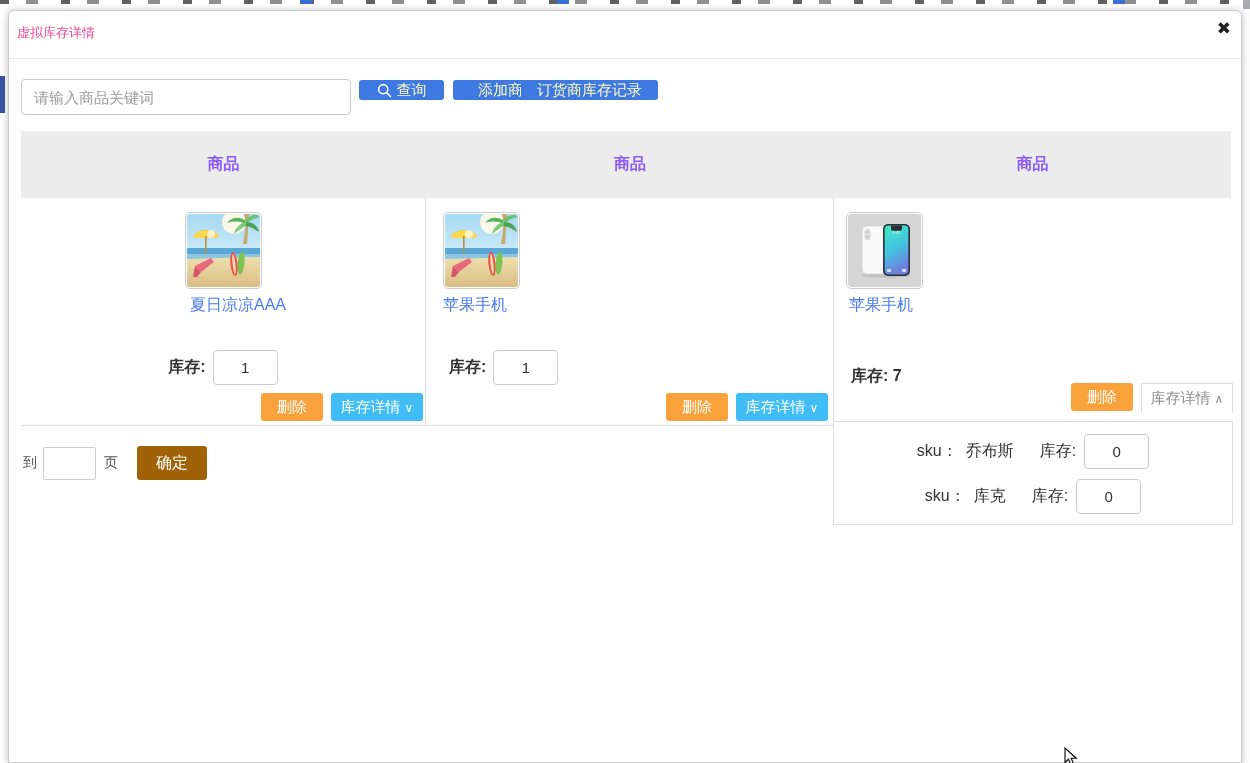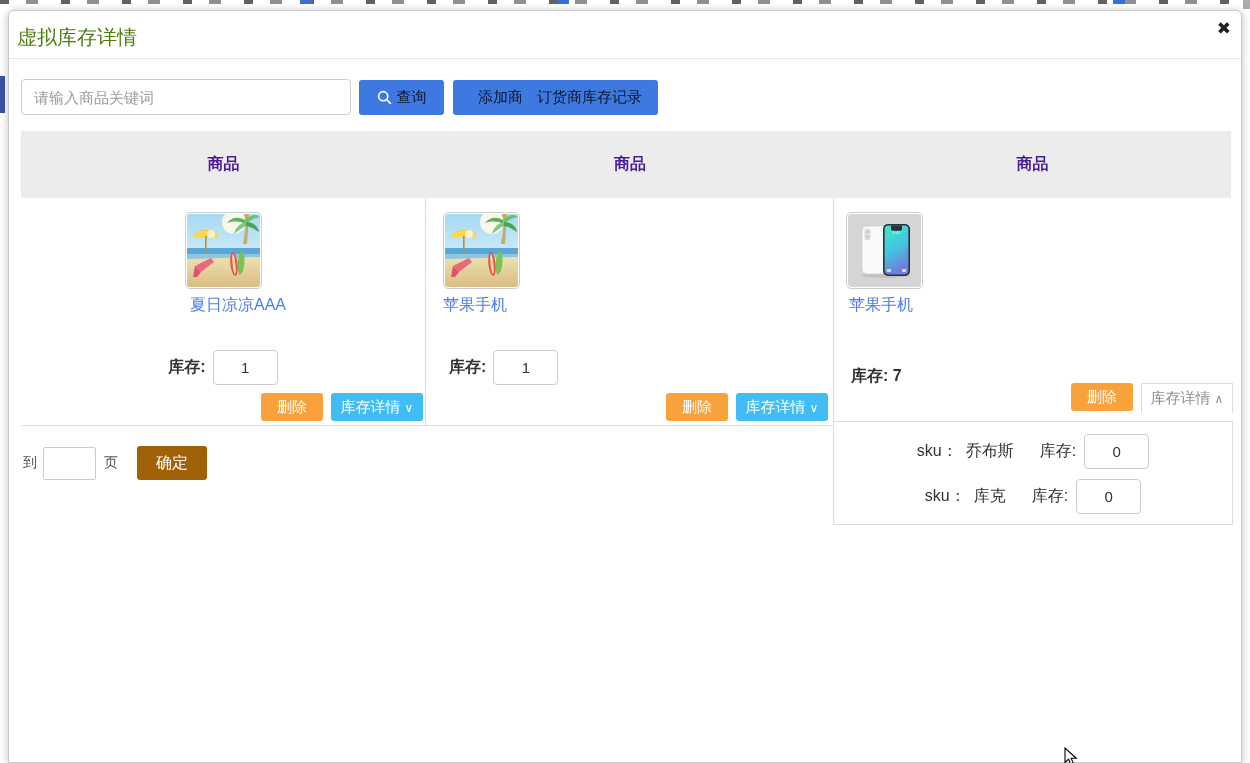--- a/index.html
+++ b/index.html
@@ -13,42 +13,42 @@
     background-size: 1250px 4px; background-repeat:no-repeat; }
   .bg-top-blue { position:absolute; top:0; height:4px; width:12px; background:#3a6fd8; }
   .bg-scroll-sliver { position:absolute; right:0; top:0; width:7px; height:9px; background:#a9abae; }
   .bg-left-blue { position:absolute; left:0; top:76px; width:5px; height:37px; background:#3a54a3; }
 
   
   .modal { position:absolute; left:8px; top:10px; width:1234px; height:753px;
     background:#fff; border:1px solid #c9c9c9; border-radius:6px 6px 0 0;
     box-shadow:0 1px 8px rgba(0,0,0,.25); }
 
-  .m-title { position:absolute; left:8px; top:13px; font-size:20px; color:#4d7c0f; }
+  .m-title { position:absolute; left:8px; top:13px; font-size:13px; color:#ec4899; }
   .m-close { position:absolute; right:10px; top:8px; font-size:17px; font-weight:bold; color:#222; cursor:pointer; line-height:20px; }
   .m-divider { position:absolute; left:0; top:47px; width:100%; height:0; border-top:1px solid #e8e8e8; }
 
   
   .toolbar { position:absolute; left:0; top:68px; width:100%; height:36px; }
   .search-input { position:absolute; left:12px; top:0; width:330px; height:36px;
     border:1px solid #ccc; border-radius:4px; padding:0 12px; font-size:15px; color:#ef4444;
     font-family:inherit; outline:none; }
   .search-input::placeholder { color:#9b9b9b; }
-  .btn-blue { position:absolute; top:1px; height:35px; background:#3d79e0; color:#0f172a;
+  .btn-blue { position:absolute; top:1px; height:20px; background:#3d79e0; color:#fef9c3;
     border:none; border-radius:3px; font-size:15px; font-family:inherit; cursor:pointer;
     display:flex; align-items:center; justify-content:center; gap:5px; }
   .btn-query { left:350px; width:85px; }
   .btn-add { left:444px; width:85px;justify-content:flex-end; }
   .btn-supplier { left:512px; width:137px;font-family:Liberation Serif, serif; }
 
   
   .tbl-header { position:absolute; left:12px; top:120px; width:1210px; height:67px;
     background:#ececec; display:flex; }
   .tbl-header .hcell { display:flex; align-items:center; justify-content:center;
-    font-size:16px; font-weight:bold; color:#4c1d95; }
+    font-size:16px; font-weight:bold; color:#8b5cf6; }
   .hc1 { width:405px; } .hc2 { width:408px; } .hc3 { width:397px; }
 
   .tbl-body { position:absolute; left:12px; top:187px; width:1210px; height:228px;
     display:flex; border-bottom:1px solid #ddd; }
   .cell { position:relative; height:228px; }
   .c1 { width:405px; border-right:1px solid #ddd; }
   .c2 { width:408px; border-right:1px solid #ddd; }
   .c3 { width:397px; }
 
   .img-tile { position:absolute; top:14px; width:77px; height:77px; border:1px solid #ccc;

